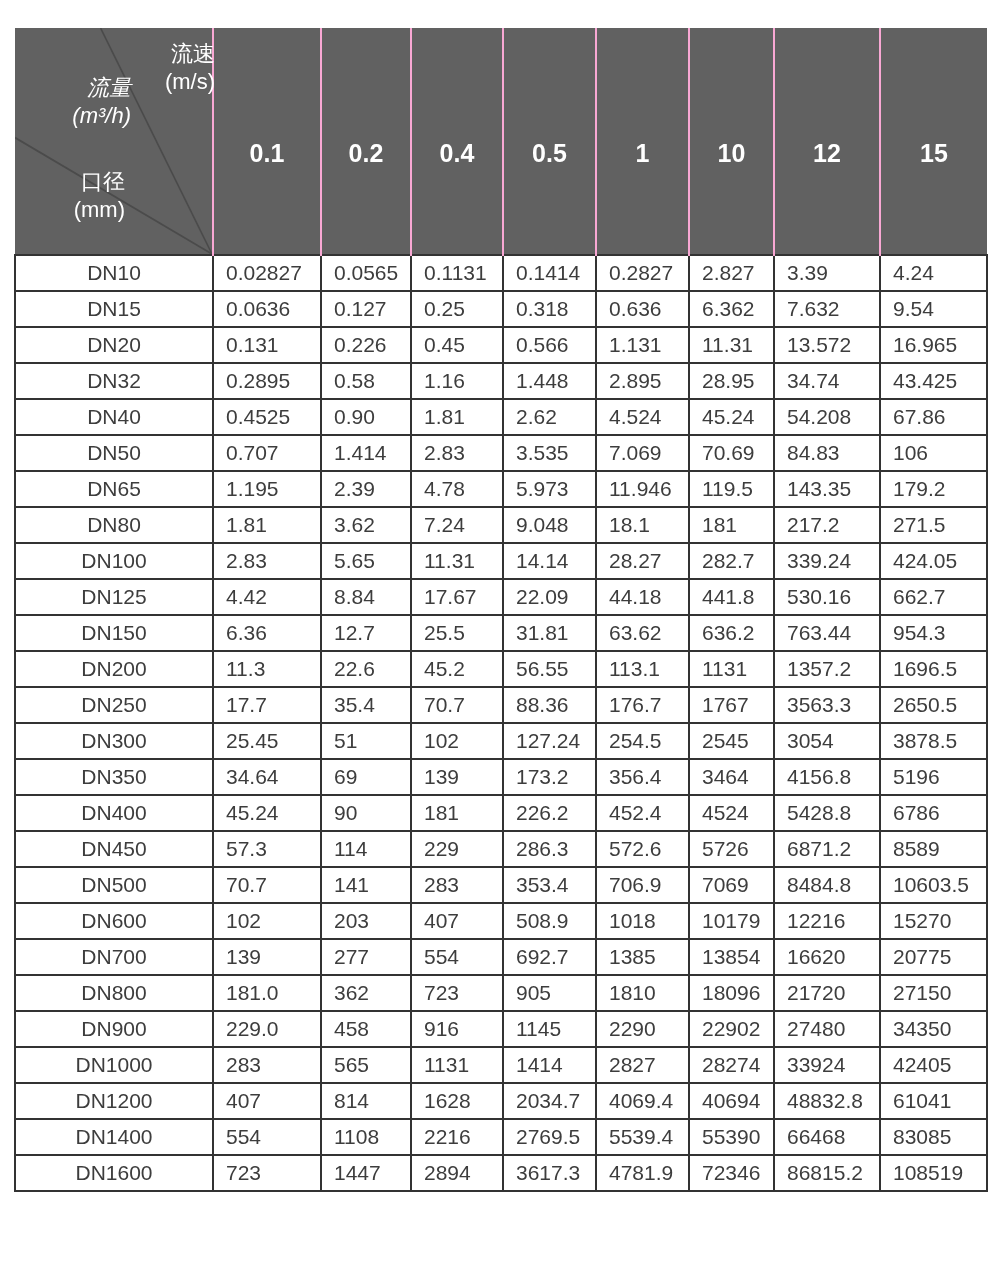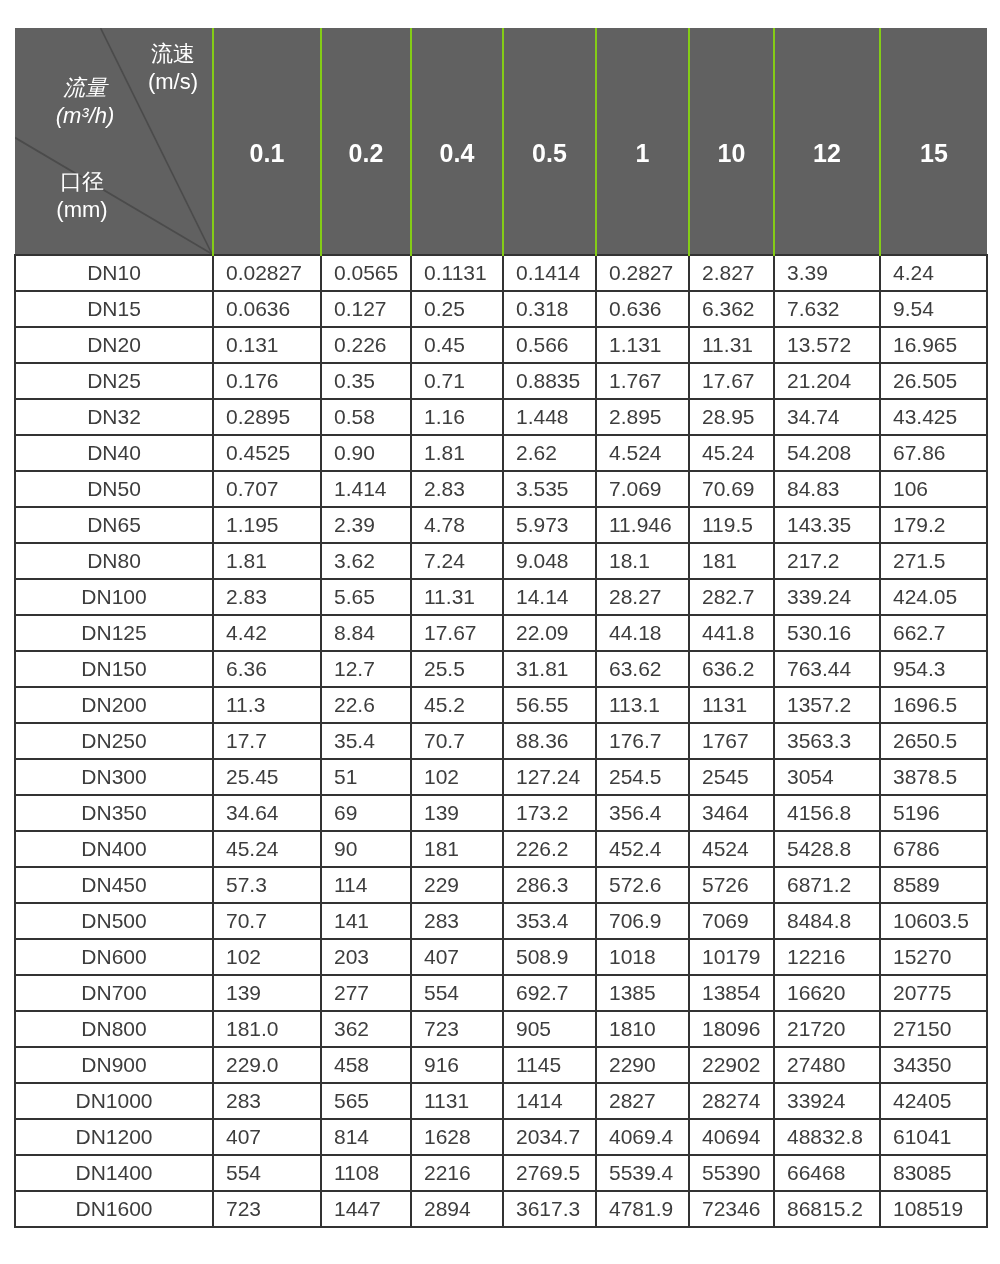--- a/index.html
+++ b/index.html
@@ -27,42 +27,42 @@
   thead th {
     background: #616161;
     color: #ffffff;
     font-size: 25px;
     font-weight: 600;
     text-align: center;
     vertical-align: middle;
     height: 202px;
     padding: 24px 0 0 0;
     border: none;
-    border-left: 2px solid #84cc16;
+    border-left: 2px solid #f9a8d4;
   }
   thead th.corner {
     border-left: none;
     position: relative;
     padding: 0;
   }
   .corner svg {
     position: absolute;
     left: 0; top: 0;
     width: 100%; height: 100%;
   }
   .corner svg line {
     stroke: #4b4b4b;
     stroke-width: 1.6;
   }
   .corner-label {
     position: absolute;
     font-size: 22px;
     font-weight: 500;
     line-height: 1.28;
-    text-align: center;
+    text-align: right;
     color: #ffffff;
   }
   .corner-velocity { top: 12px;  left: 116px; width: 84px; }
   .corner-flow     { top: 46px;  left: 24px;  width: 92px; font-style: italic; }
   .corner-diameter { top: 140px; left: 24px;   width: 86px; }
   
   tbody th, tbody td {
     border: 2px solid #333333;
     height: 34px;
     font-size: 21px;
@@ -157,31 +157,20 @@
           <td>0.131</td>
           <td>0.226</td>
           <td>0.45</td>
           <td>0.566</td>
           <td>1.131</td>
           <td>11.31</td>
           <td>13.572</td>
           <td>16.965</td>
         </tr>
         <tr>
-          <th>DN25</th>
-          <td>0.176</td>
-          <td>0.35</td>
-          <td>0.71</td>
-          <td>0.8835</td>
-          <td>1.767</td>
-          <td>17.67</td>
-          <td>21.204</td>
-          <td>26.505</td>
-        </tr>
-        <tr>
           <th>DN32</th>
           <td>0.2895</td>
           <td>0.58</td>
           <td>1.16</td>
           <td>1.448</td>
           <td>2.895</td>
           <td>28.95</td>
           <td>34.74</td>
           <td>43.425</td>
         </tr>

